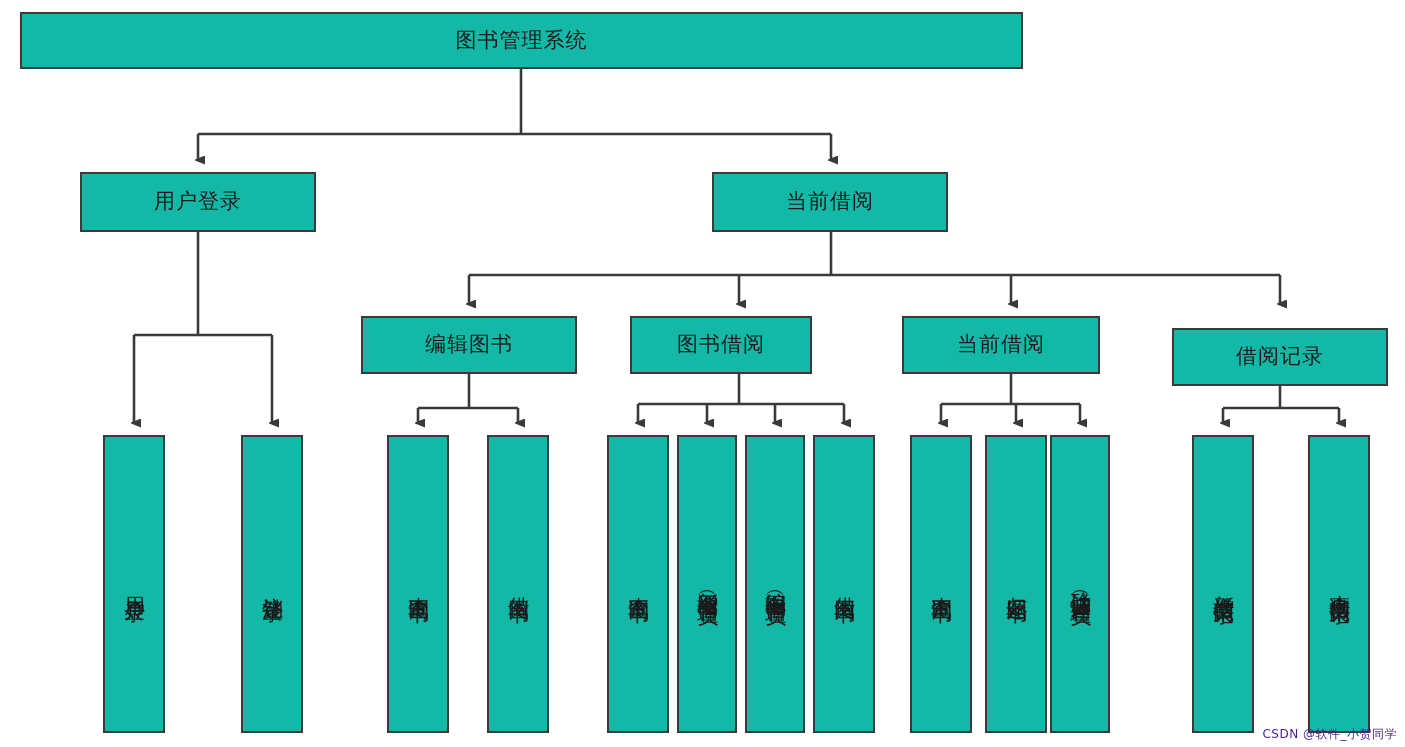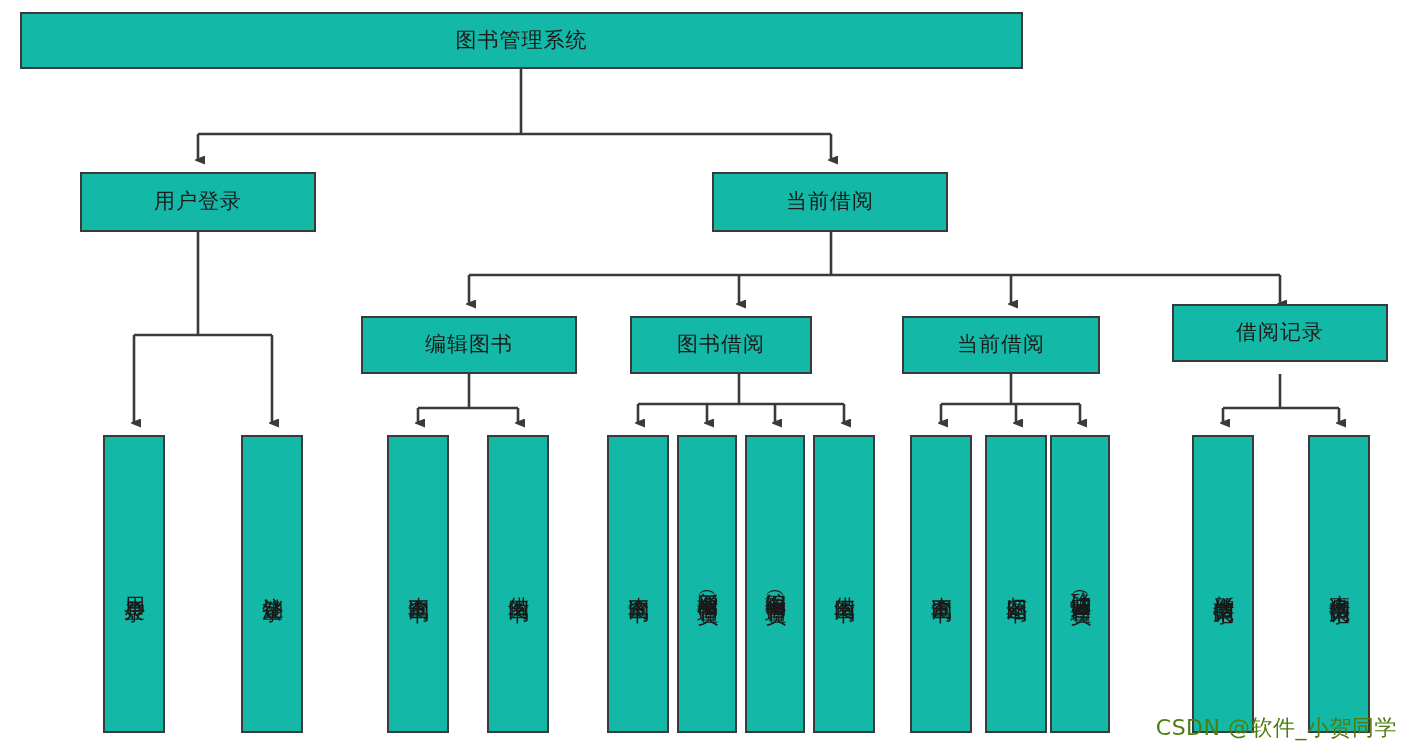--- a/index.html
+++ b/index.html
@@ -53,22 +53,22 @@
     white-space: nowrap;
   }
   .node.vert .vtext {
     writing-mode: vertical-rl;
     text-orientation: upright;
   }
   #watermark {
     position: absolute;
     right: 8px;
     bottom: 4px;
-    font-size: 22px;
-    color: #4d7c0f;
+    font-size: 12px;
+    color: #4c1d95;
     letter-spacing: 0.5px;
     white-space: nowrap;
     font-family: "DejaVu Sans", "Liberation Sans", sans-serif;
   }
 </style>
 </head>
 <body>
 
 <div id="canvas">
 
@@ -139,21 +139,21 @@
   </div>
 
   <div class="node horiz" id="node-book-borrow" style="left: 630px; top: 316px; width: 182px; height: 58px;">
     <span>图书借阅</span>
   </div>
 
   <div class="node horiz" id="node-current-borrow" style="left: 902px; top: 316px; width: 198px; height: 58px;">
     <span>当前借阅</span>
   </div>
 
-  <div class="node horiz" id="node-borrow-record" style="left: 1172px; top: 304px; width: 216px; height: 58px;">
+  <div class="node horiz" id="node-borrow-record" style="left: 1172px; top: 328px; width: 216px; height: 58px;">
     <span>借阅记录</span>
   </div>
 
   <div class="node vert" id="leaf-0" style="left: 103px; top: 435px; width: 62px; height: 298px;">
     <span class="vtext">用户登录</span>
   </div>
   <div class="node vert" id="leaf-1" style="left: 241px; top: 435px; width: 62px; height: 298px;">
     <span class="vtext">注销登录</span>
   </div>
   <div class="node vert" id="leaf-2" style="left: 387px; top: 435px; width: 62px; height: 298px;">

